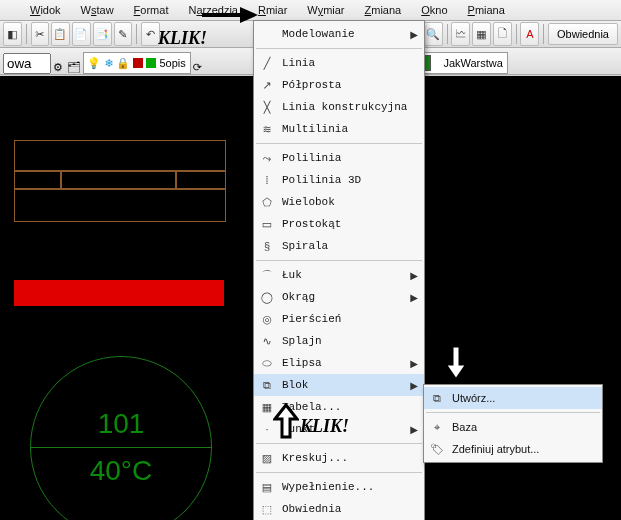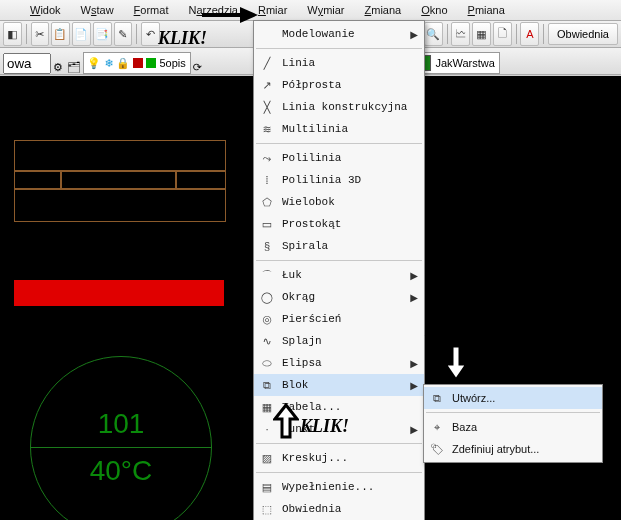--- a/index.html
+++ b/index.html
@@ -190,21 +190,21 @@
       <span style="color:#1498d8">❄</span>
       <span style="color:#888">🔒</span>
     <span style="width:10px;height:10px;background:#b00;display:inline-block"></span>
     <span style="width:10px;height:10px;background:#0a0;display:inline-block"></span>
     <span>5opis</span>
   </div>
   <div class="tbtn">⟳</div>
   <div style="flex:0 0 190px"></div>
   <div class="tbtn">⬚</div>
   <div class="sep"></div>
-  <div style="display:flex;align-items:center;border:1px solid #999;height:20px;background:#fff;padding:0 4px;gap:4px">
+  <div style="display:flex;align-items:center;border:1px solid #999;height:20px;background:#fff;padding:0 4px;gap:12px">
     <span class="layer-swatch"></span>
     <span>JakWarstwa</span>
   </div>
 </div>
 
 <div class="whitearea">
 
   <div class="rect-outline" style="left:14px;top:64px;width:210px;height:80px"></div>
   <div class="rect-outline" style="left:14px;top:94px;width:210px;height:0"></div>
   <div class="rect-outline" style="left:14px;top:112px;width:210px;height:0"></div>

